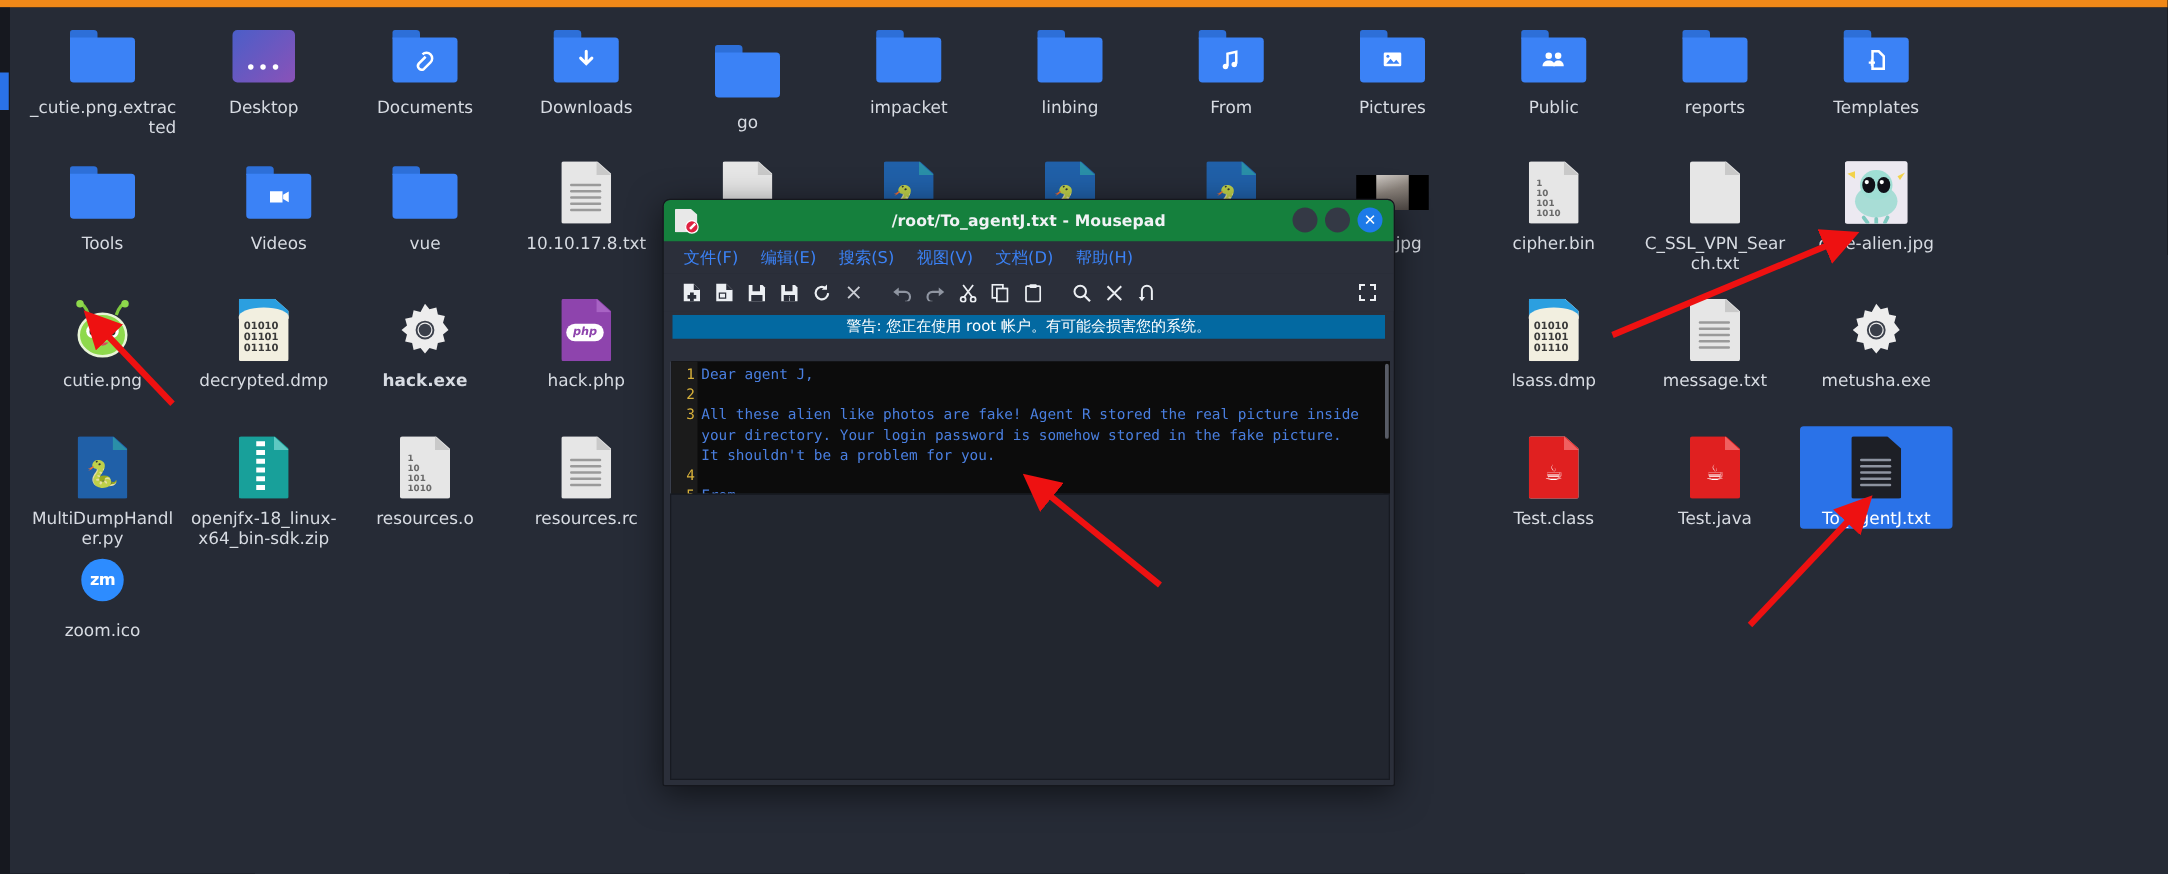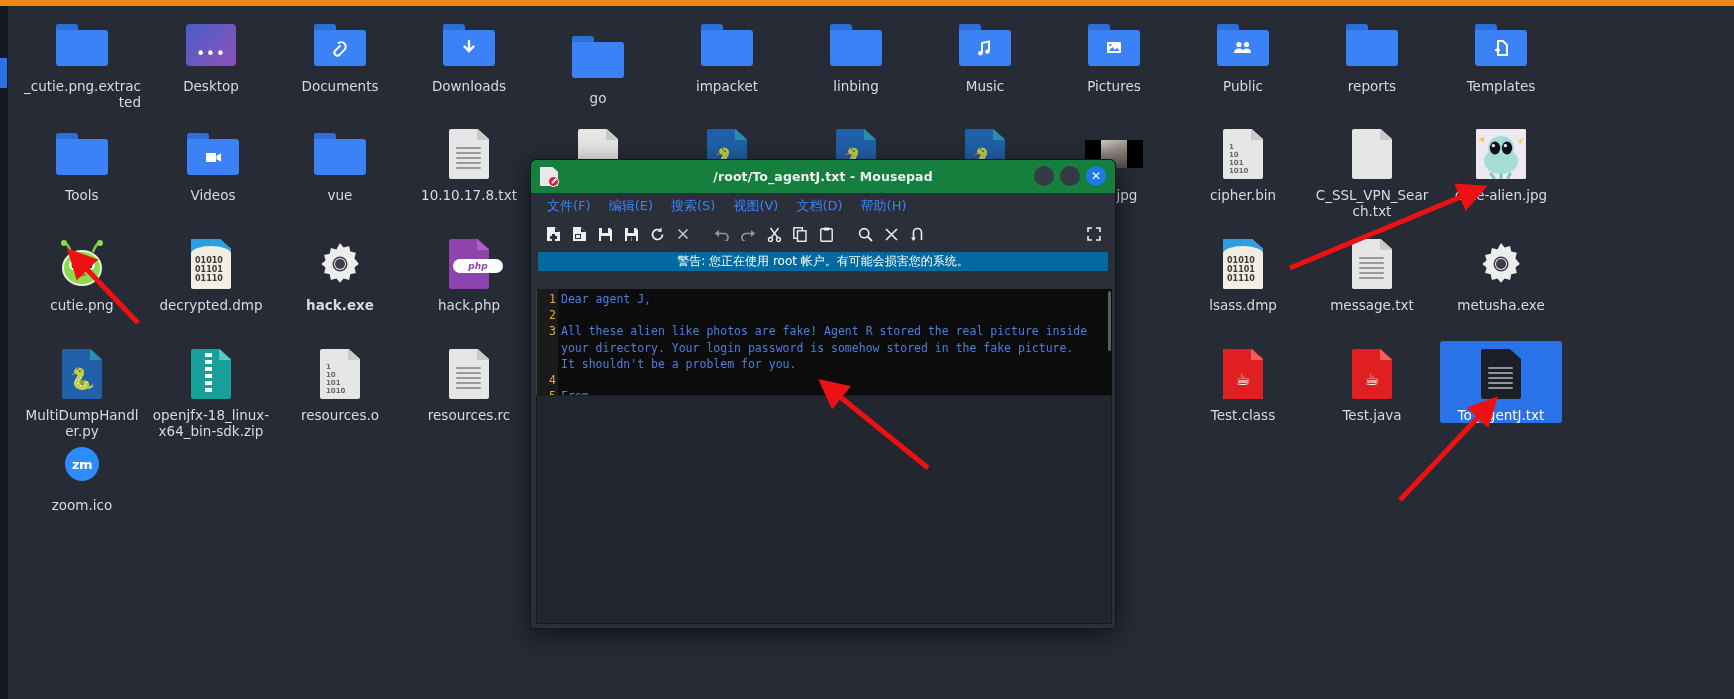--- a/index.html
+++ b/index.html
@@ -132,21 +132,21 @@
     clip-path: polygon(0 0, 72% 0, 100% 20%, 100% 100%, 0 100%);
   }
   .phpdoc .fold {
     position: absolute; top: 0; right: 0;
     width: 12px; height: 11px;
     background: #a863c4;
     clip-path: polygon(0 0, 100% 100%, 0 100%);
   }
   .phpdoc .tagtxt {
     position: absolute; left: 4px; top: 20px;
-    width: 50px; height: 14px;
+    width: 30px; height: 14px;
     background: #fff; border-radius: 7px;
     color: #8e44ad; font-size: 9px; font-style: italic; font-weight: bold;
     line-height: 14px; text-align: center;
   }
 
   .javadoc { position: relative; width: 40px; height: 50px; }
   .javadoc .sheet {
     position: absolute; inset: 0;
     background: #e02020; border-radius: 2px;
     clip-path: polygon(0 0, 72% 0, 100% 20%, 100% 100%, 0 100%);
@@ -502,21 +502,21 @@
             <div class="tab"></div>
             <div class="body">
               <svg width="32" height="28" viewBox="0 0 32 28">
                 <path d="M13 19V9l7-1.6V17" fill="none" stroke="#fff" stroke-width="2"></path>
                 <circle cx="11.4" cy="19.2" r="2.2" fill="#fff"></circle>
                 <circle cx="18.4" cy="17.6" r="2.2" fill="#fff"></circle>
               </svg>
             </div>
           </div>
         </div>
-        <div class="lbl">Music</div>
+        <div class="lbl">From</div>
       </div>
       <div class="icon-cell" style="left: 1041px; top: 4px;">
         <div class="glyph">
           <div class="folder">
             <div class="tab"></div>
             <div class="body">
               <svg width="32" height="28" viewBox="0 0 32 28">
                 <rect x="9" y="8" width="14" height="11" rx="1" fill="#fff"></rect>
                 <path d="M11 17l3.4-4 2.6 3 2-2.2 2.6 3.2z" fill="#3b82f6"></path>
                 <circle cx="12.3" cy="11" r="1.2" fill="#3b82f6"></circle>
@@ -571,21 +571,21 @@
         <div class="glyph">
           <div class="folder">
             <div class="tab"></div>
             <div class="body">
               <svg width="32" height="28" viewBox="0 0 32 28"></svg>
             </div>
           </div>
         </div>
         <div class="lbl">Tools</div>
       </div>
-      <div class="icon-cell" style="left: 140px; top: 113px;">
+      <div class="icon-cell" style="left: 150px; top: 113px;">
         <div class="glyph">
           <div class="folder">
             <div class="tab"></div>
             <div class="body">
               <svg width="32" height="28" viewBox="0 0 32 28">
                 <path d="M9 10h10v9H9z" fill="#fff"></path>
                 <path d="M19.5 12.8 24 10.2v8.6l-4.5-2.6z" fill="#fff"></path>
               </svg>
             </div>
           </div>

